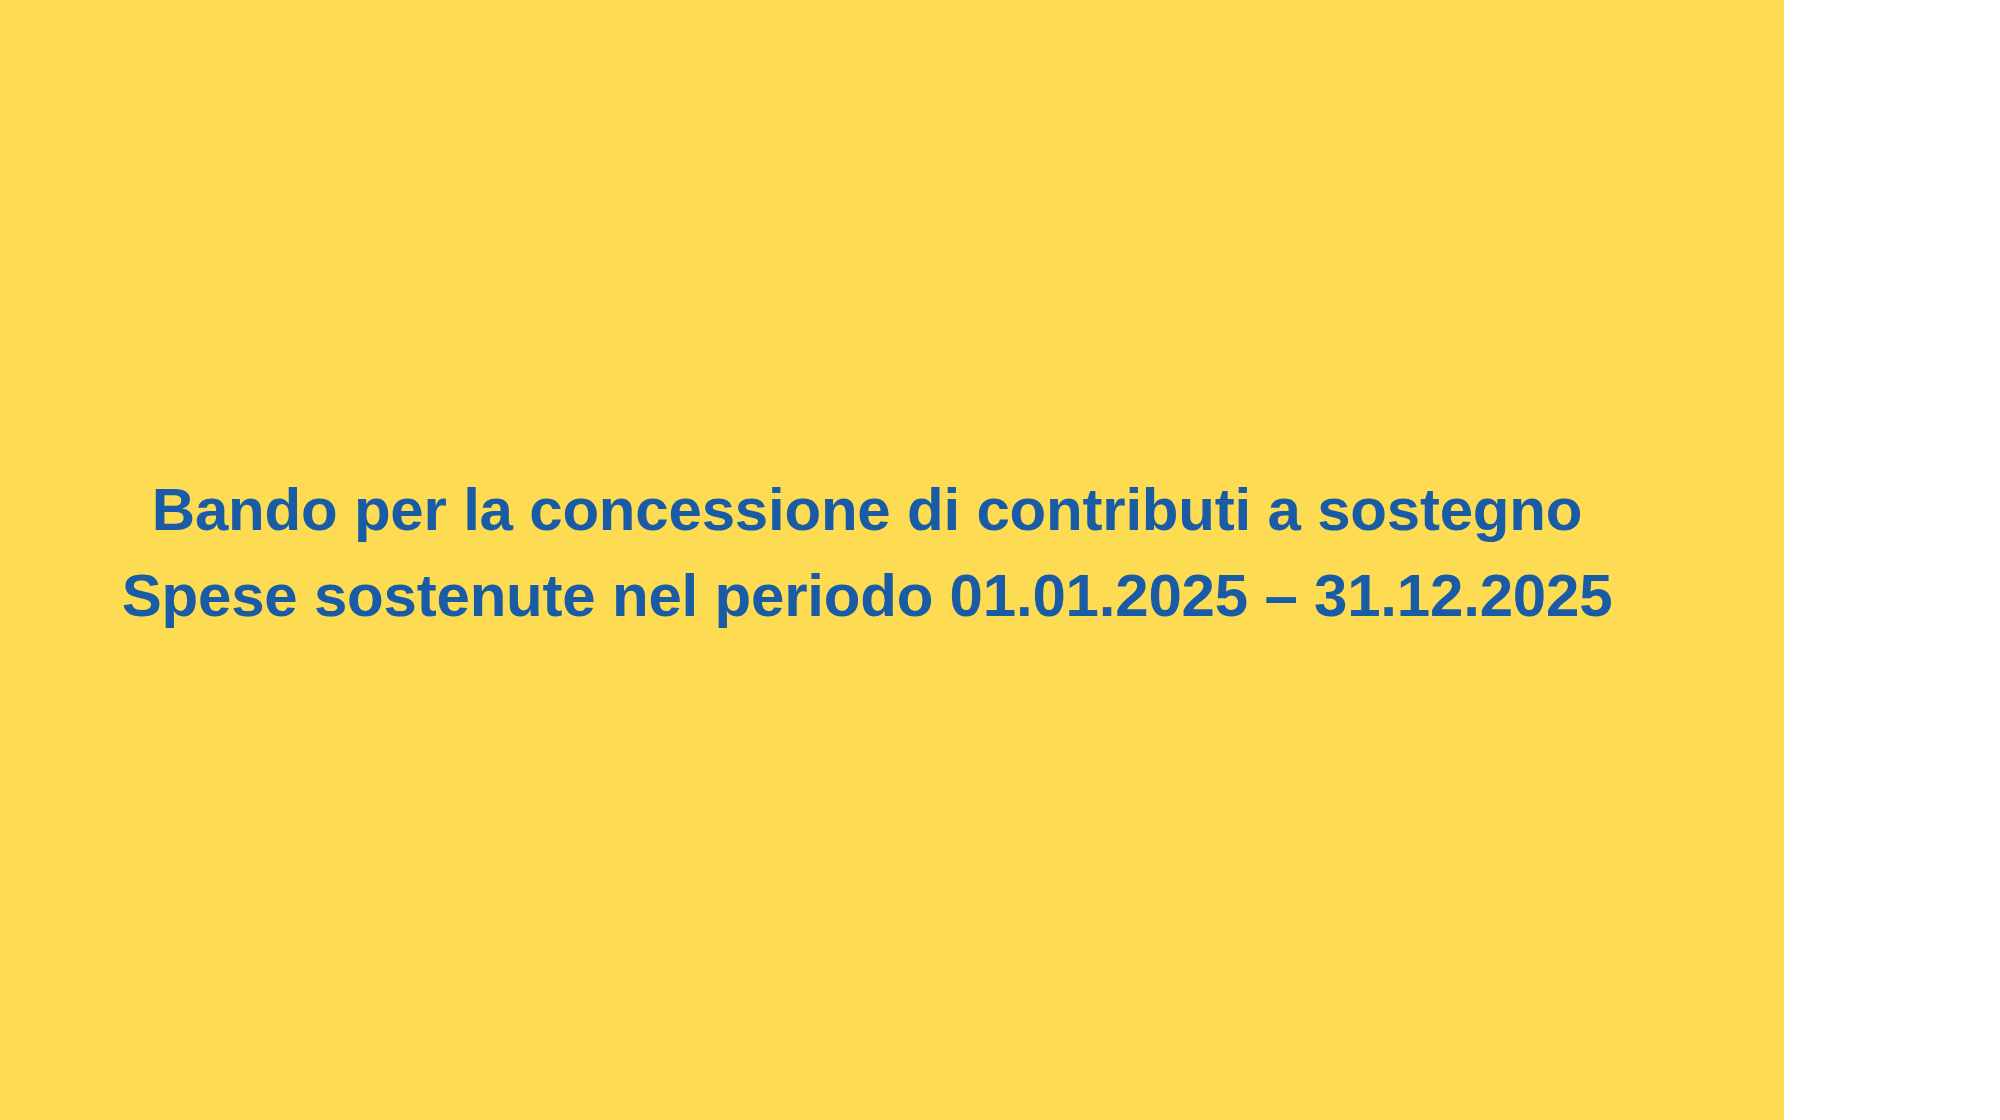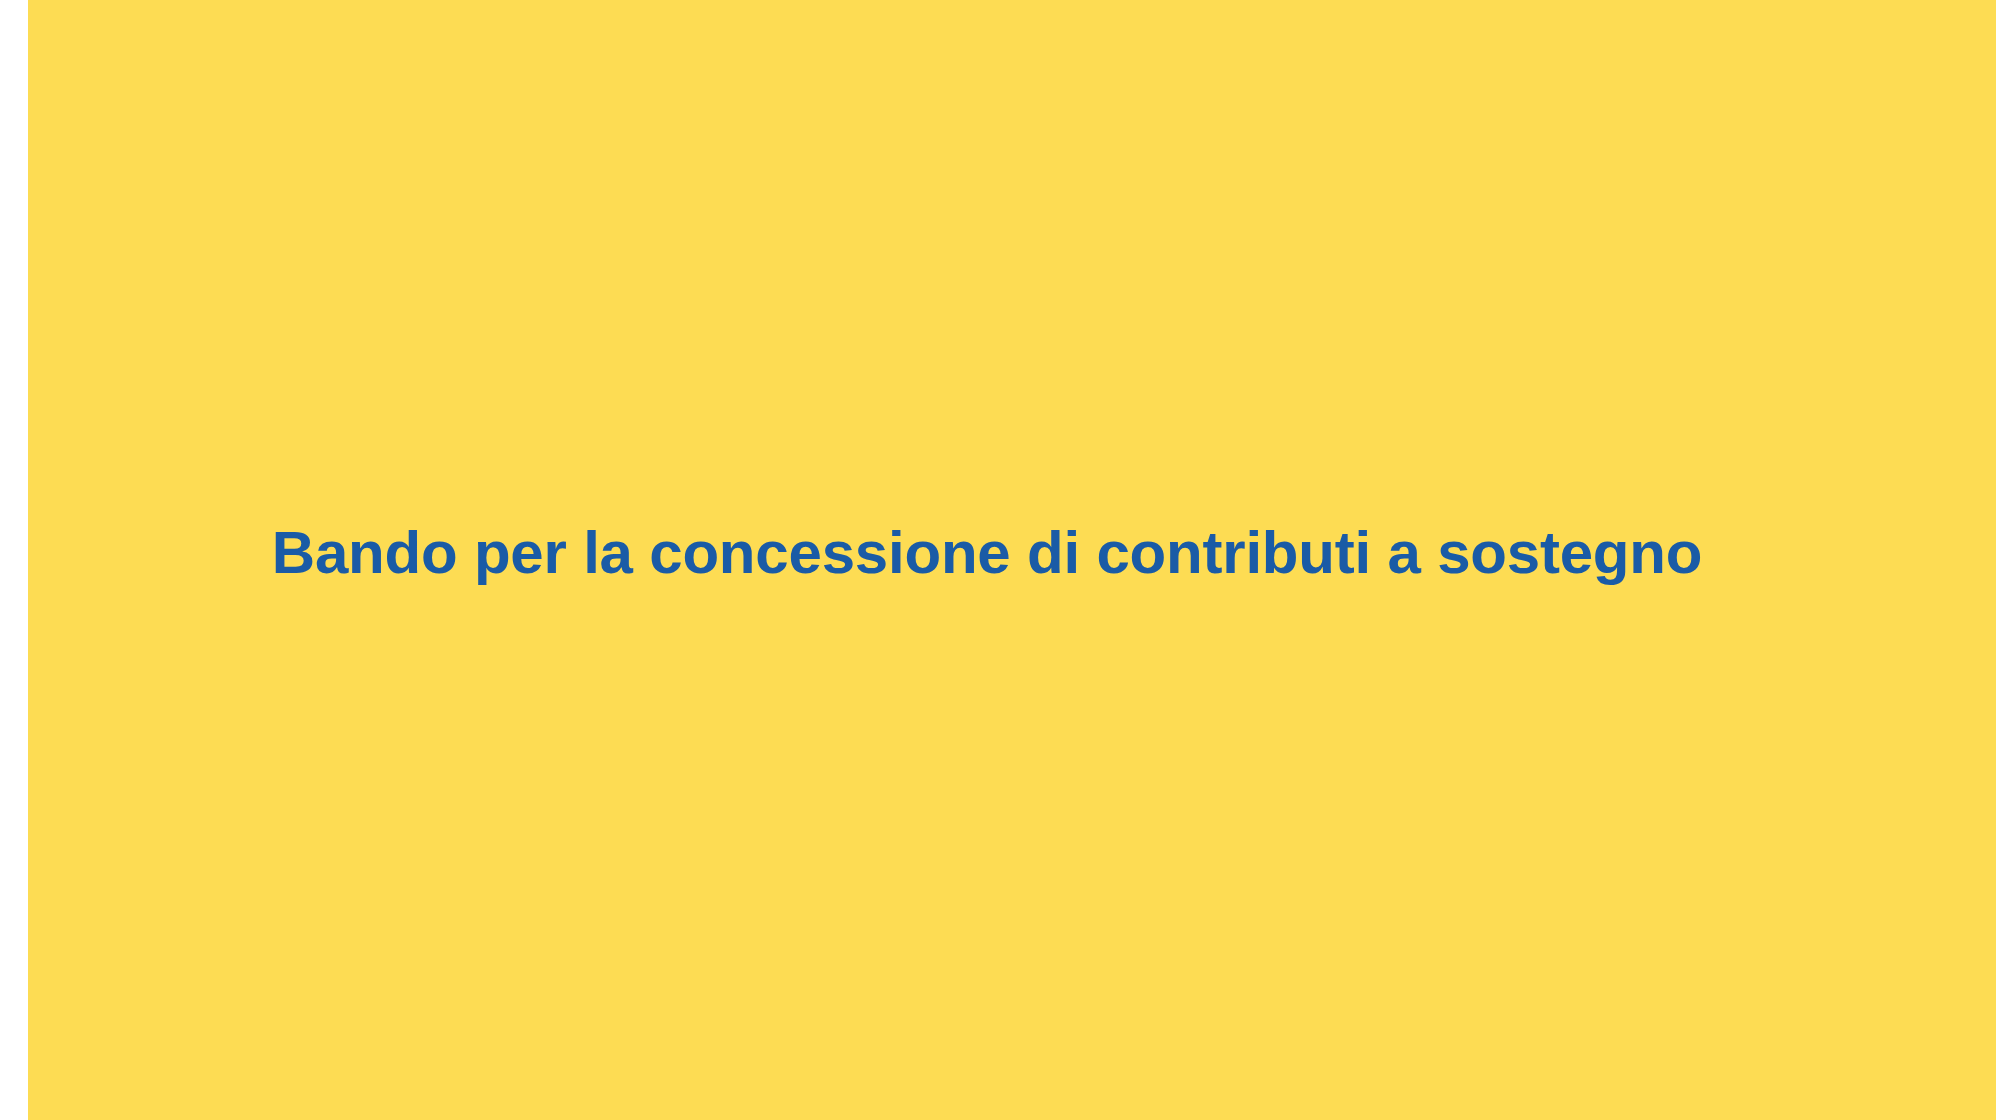--- a/index.html
+++ b/index.html
@@ -10,28 +10,27 @@
 
   body {
     width: 2000px;
     height: 1120px;
     overflow: hidden;
     font-family: "Liberation Sans", "DejaVu Sans", sans-serif;
   }
 
   .banner {
     position: relative;
-    width: 1968px;
+    width: 1784px;
     height: 1120px;
     box-sizing: border-box;
     display: flex;
     align-items: center;
     justify-content: center;
     background-color: #fddc53;
-    margin-left: 28px;
   }
 
   .banner-inner {
     width: 100%;
     display: flex;
     flex-direction: column;
     align-items: center;
     justify-content: center;
     
     transform: translate(-25px, -7px);
@@ -58,16 +57,17 @@
 </style>
 </head>
 <body>
 
 <div class="banner" style="background-color: rgb(253, 220, 83);">
 
   <div class="banner-inner">
 
     <h1 class="banner-title" style="color: rgb(26, 91, 166);">
       <span class="line">Bando per la concessione di contributi a sostegno</span>
+      <span class="line">Spese sostenute nel periodo 01.01.2025 – 31.12.2025</span>
     </h1>
 
   </div>
 </div>
 
 </body></html>

